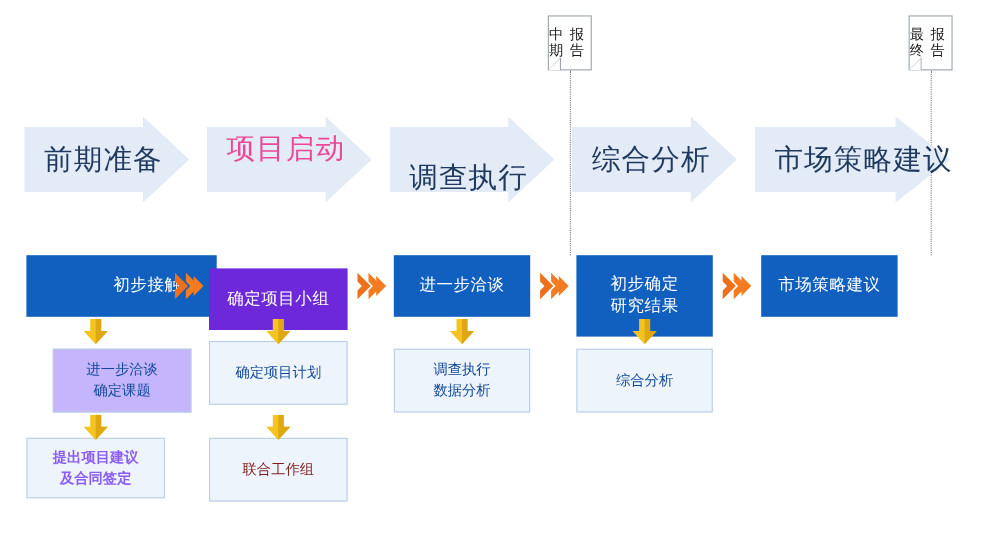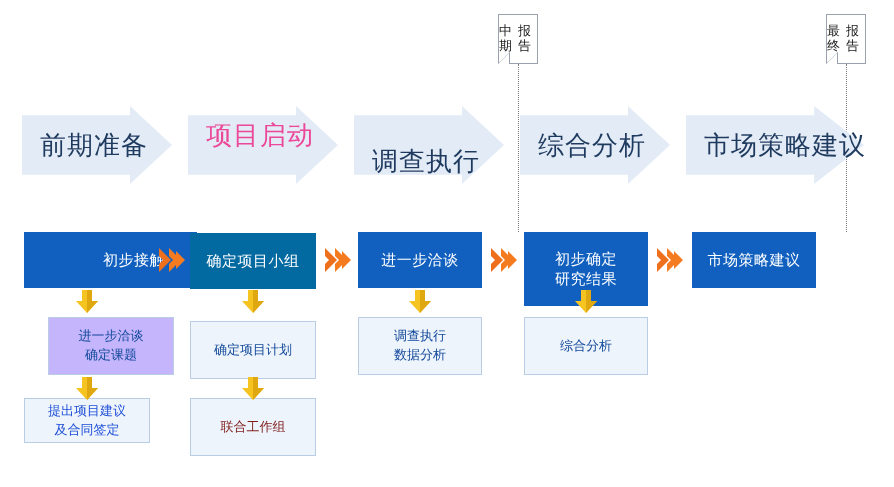--- a/index.html
+++ b/index.html
@@ -166,32 +166,32 @@
       <div>
         <div>初步接触</div>
       </div>
     </div>
     <div class="lbox" style="left: 24px; top: 317px; width: 126px; height: 58px; background: #c4b5fd; border-color: rgb(185, 205, 228); color: rgb(18, 72, 155); margin-left: 24px;">
       <div>
         <div>进一步洽谈</div>
         <div>确定课题</div>
       </div>
     </div>
-    <div class="lbox" style="left: 24px; top: 398px; width: 126px; height: 45px; background: rgb(238, 244, 251); border-color: rgb(185, 205, 228); color: #1d4ed8;">
+    <div class="lbox" style="left: 24px; top: 398px; width: 126px; height: 55px; background: rgb(238, 244, 251); border-color: rgb(185, 205, 228); color: #8b5cf6; font-weight: bold;">
       <div>
         <div>提出项目建议</div>
         <div>及合同签定</div>
       </div>
     </div>
-    <div class="bbox" style="left: 190px; top: 233px; width: 126px; height: 56px; background: #0369a1;">
+    <div class="bbox" style="left: 190px; top: 244px; width: 126px; height: 56px; background: #6d28d9;">
       <div>
         <div>确定项目小组</div>
       </div>
     </div>
-    <div class="lbox" style="left: 190px; top: 321px; width: 126px; height: 58px; background: rgb(238, 244, 251); border-color: rgb(185, 205, 228); color: rgb(18, 72, 155); align-items: center;">
+    <div class="lbox" style="left: 190px; top: 310px; width: 126px; height: 58px; background: rgb(238, 244, 251); border-color: rgb(185, 205, 228); color: rgb(18, 72, 155); align-items: center;">
       <div>
         <div>确定项目计划</div>
       </div>
     </div>
     <div class="lbox" style="left: 190px; top: 398px; width: 126px; height: 58px; background: rgb(238, 244, 251); border-color: rgb(185, 205, 228); color: #7f1d1d;">
       <div>
         <div>联合工作组</div>
       </div>
     </div>
     <div class="bbox" style="left: 358px; top: 232px; width: 124px; height: 56px; background: rgb(17, 96, 191);">

